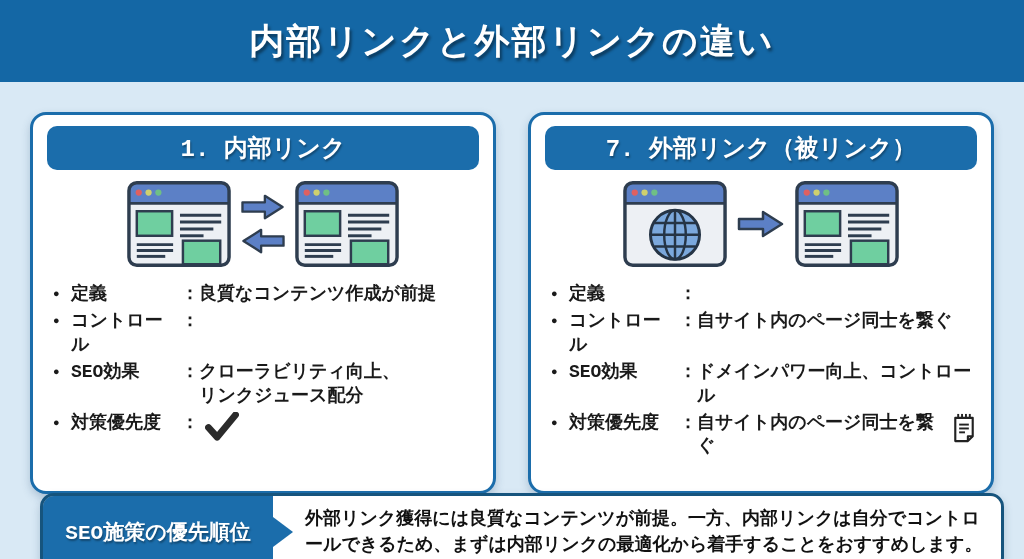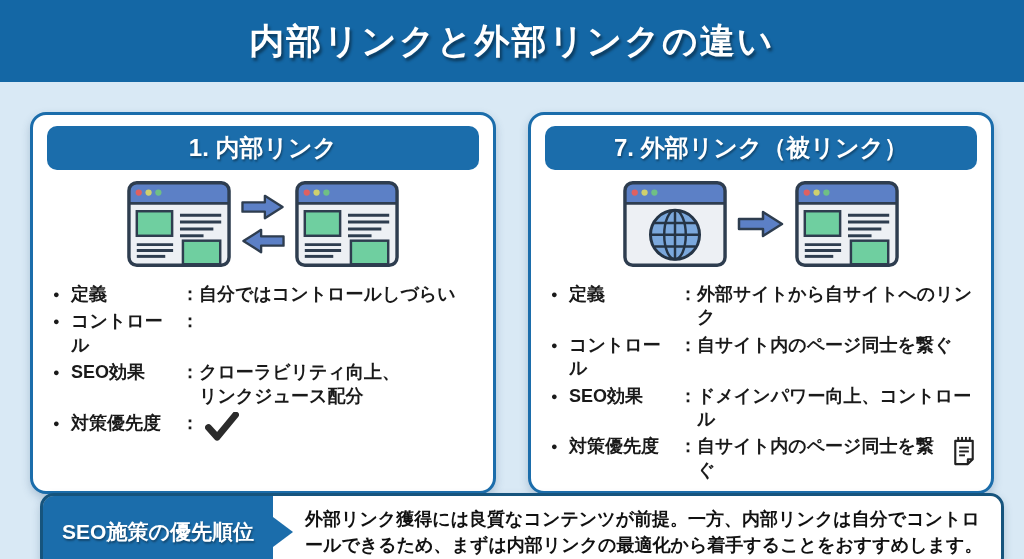--- a/index.html
+++ b/index.html
@@ -1,19 +1,19 @@
 <!DOCTYPE html>
 <html><head>
 <meta charset="utf-8">
 <style>
   html,body { margin:0; padding:0; }
   .stage {
     position:relative; width:1024px; height:559px; overflow:hidden;
     background:#d9e9f5;
-    font-family:Liberation Sans, sans-serif;
+    font-family:Liberation Mono, monospace;
   }
   
   .top {
     position:absolute; top:0; left:0; width:100%; height:82px;
     background:#1467a5; display:flex; align-items:center; justify-content:center;
   }
   .top h1 {
     margin:0; color:#ffffff; font-size:35px; font-weight:bold; letter-spacing:2px;
     text-shadow:2px 3px 3px rgba(0,0,0,0.45);
   }
@@ -147,21 +147,21 @@
           </g>
           <rect x="58" y="62" width="38" height="24" fill="#6fcfa0" stroke="#2e3d4f" stroke-width="2.5"></rect>
         </svg>
       </div>
 
       <div class="rows">
         <div class="row">
           <span class="bullet">●</span>
           <span class="label">定義</span>
           <span class="colon">：</span>
-          <span class="value">自分ではコントロールしづらい</span>
+          <span class="value">良質なコンテンツ作成が前提</span>
         </div>
         <div class="row">
           <span class="bullet">●</span>
           <span class="label">コントロール</span>
           <span class="colon">：</span>
         </div>
         <div class="row">
           <span class="bullet">●</span>
           <span class="label">SEO効果</span>
           <span class="colon">：</span>
@@ -225,21 +225,20 @@
           </g>
           <rect x="58" y="62" width="38" height="24" fill="#6fcfa0" stroke="#2e3d4f" stroke-width="2.5"></rect>
         </svg>
       </div>
 
       <div class="rows">
         <div class="row">
           <span class="bullet">●</span>
           <span class="label">定義</span>
           <span class="colon">：</span>
-          <span class="value">外部サイトから自サイトへのリンク</span>
         </div>
         <div class="row">
           <span class="bullet">●</span>
           <span class="label">コントロール</span>
           <span class="colon">：</span>
           <span class="value">自サイト内のページ同士を繋ぐ</span>
         </div>
         <div class="row">
           <span class="bullet">●</span>
           <span class="label">SEO効果</span>

